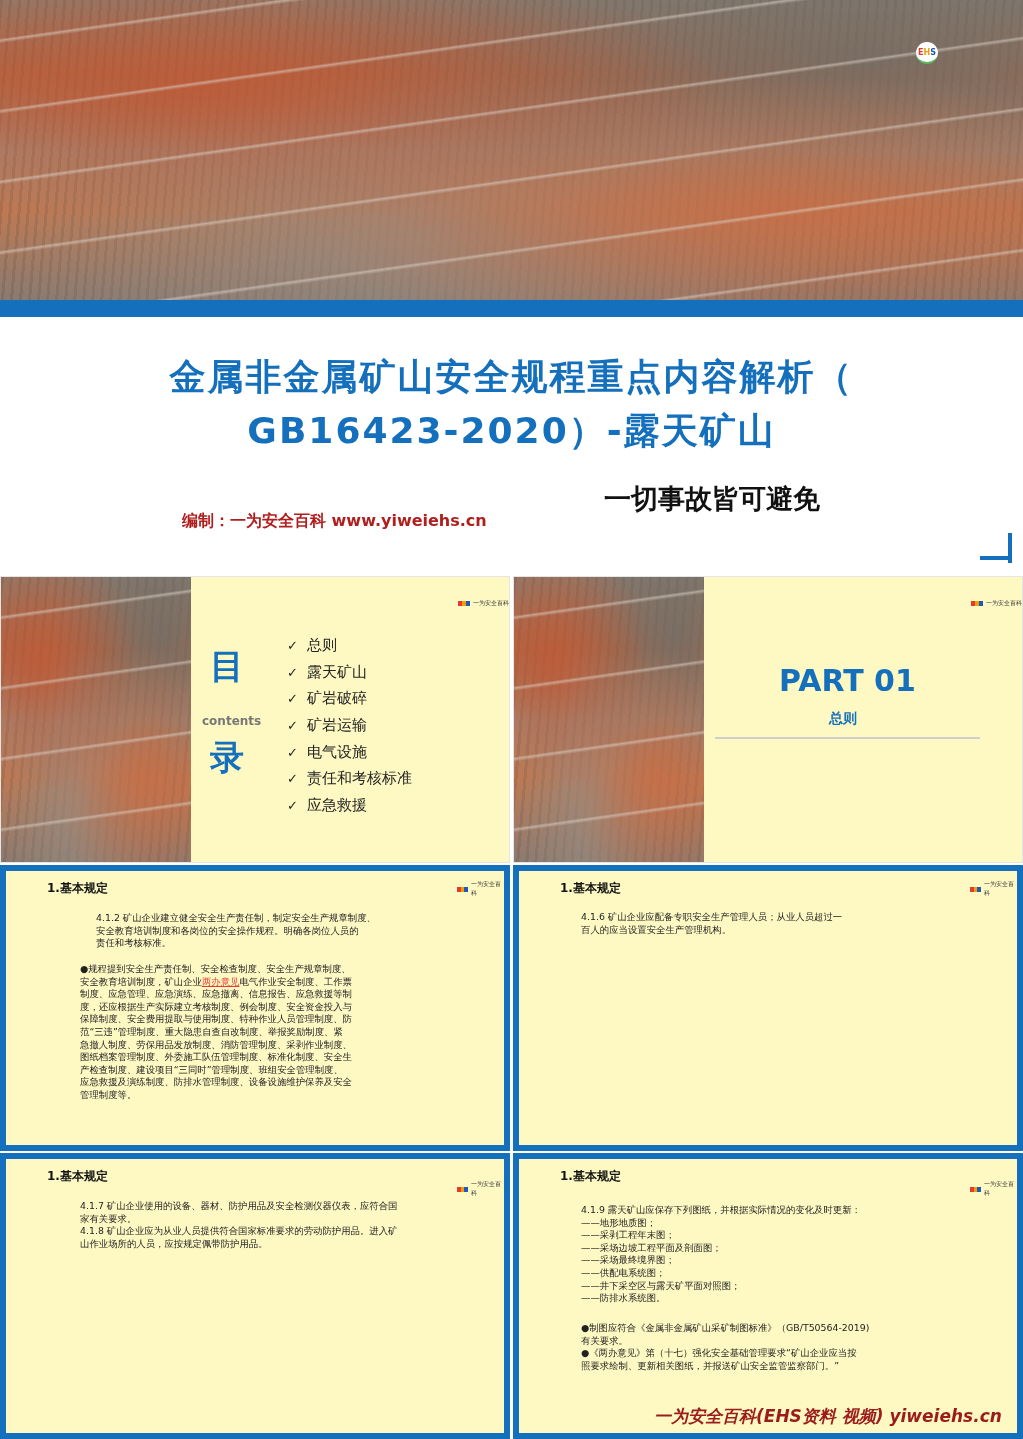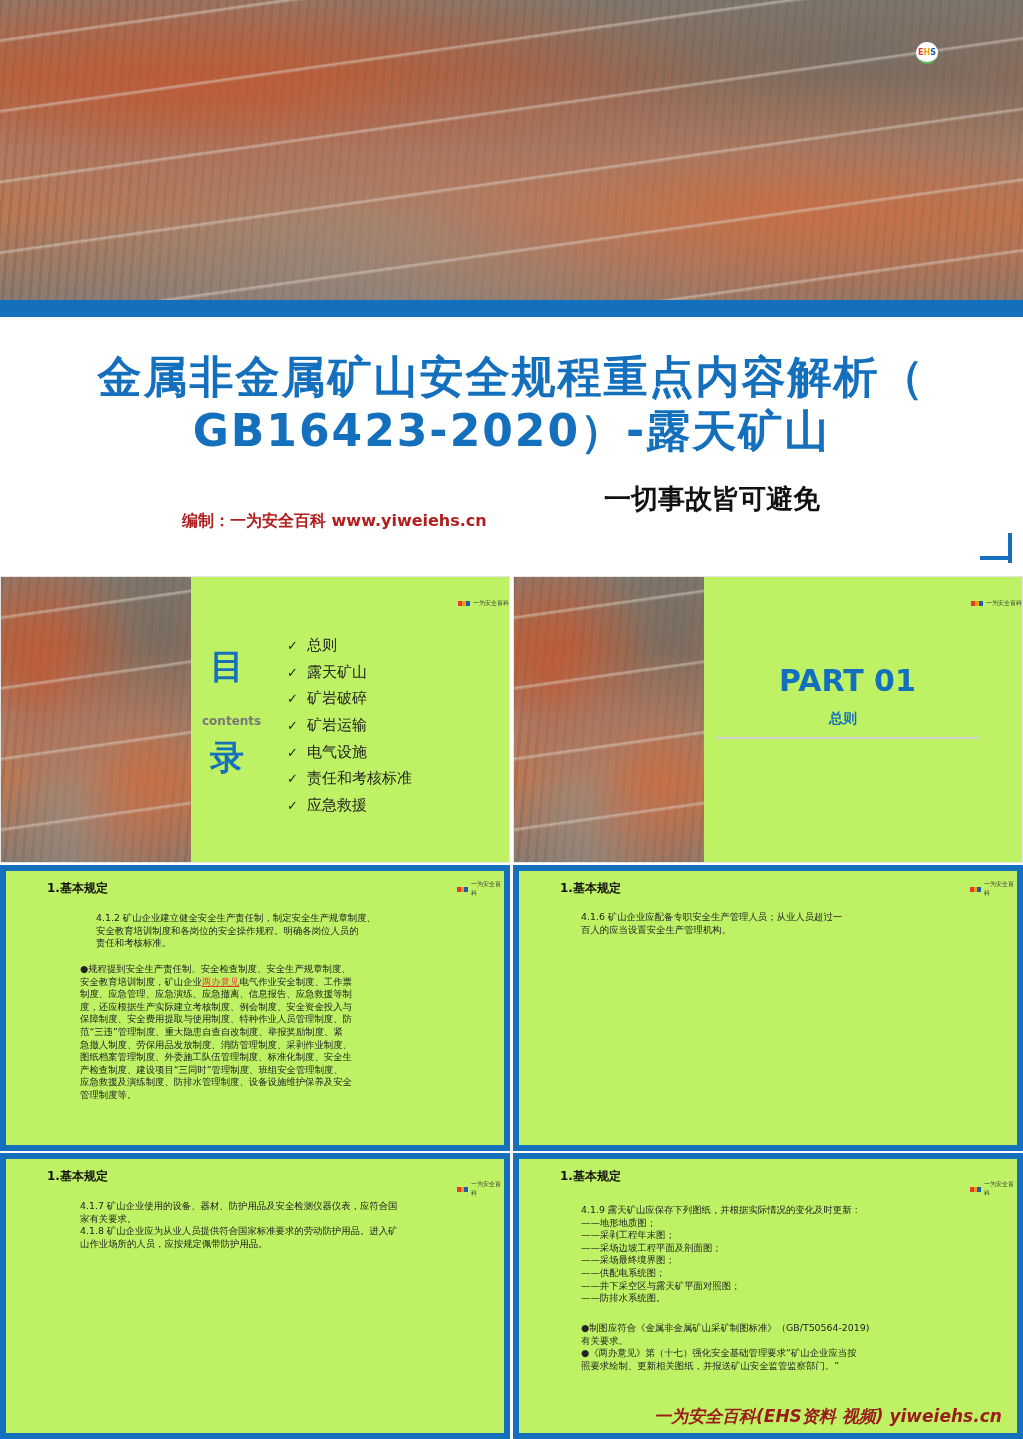--- a/index.html
+++ b/index.html
@@ -22,30 +22,30 @@
   .cover-bar { position: absolute; left: 0; top: 300px; width: 1023px; height: 17px; background: #1470bd; }
   .ehs-badge {
     position: absolute; left: 916px; top: 42px; width: 22px; height: 22px; border-radius: 50%;
     background: #fff; font: bold 8px "DejaVu Sans", sans-serif; display: flex; align-items: center; justify-content: center;
     border-bottom: 2px solid #5cb85c;
   }
   .ehs-badge .e { color: #e53935; } .ehs-badge .h { color: #f0a000; } .ehs-badge .s { color: #1e5bb8; }
 
   .cover-title {
     position: absolute; left: 0; top: 350px; width: 1023px; text-align: center;
-    color: #1470bd; font-weight: bold; font-size: 44px; line-height: 54px; letter-spacing: 2px;
+    color: #1470bd; font-weight: bold; font-size: 36px; line-height: 54px; letter-spacing: 2px;
   }
   .cover-slogan { position: absolute; left: 604px; top: 481px; font-weight: bold; font-size: 27px; color: #111; }
   .cover-credit { position: absolute; left: 182px; top: 511px; font-weight: bold; font-size: 16px; color: #b01e1e; }
   .corner-mark { position: absolute; left: 980px; top: 533px; width: 34px; height: 30px; }
   .corner-mark .v { position: absolute; left: 28px; top: 0; width: 4px; height: 30px; background: #1470bd; }
   .corner-mark .h { position: absolute; left: 0; top: 23px; width: 32px; height: 4px; background: #1470bd; }
 
   
-  .slide { position: absolute; background: #bef264; overflow: hidden; }
+  .slide { position: absolute; background: #fef9c3; overflow: hidden; }
   .s1 { left: 0; top: 576px; width: 510px; height: 287px; border: 1px solid #e5e5e5; }
   .s2 { left: 513px; top: 576px; width: 510px; height: 287px; border: 1px solid #e5e5e5; }
   .s3 { left: 0; top: 865px; width: 510px; height: 286px; border: 6px solid #1470bd; }
   .s4 { left: 513px; top: 865px; width: 510px; height: 286px; border: 6px solid #1470bd; }
   .s5 { left: 0; top: 1153px; width: 510px; height: 286px; border: 6px solid #1470bd; }
   .s6 { left: 513px; top: 1153px; width: 510px; height: 286px; border: 6px solid #1470bd; }
 
   .side-img { position: absolute; left: 0; top: 0; width: 190px; height: 287px; }
 
   .mini-logo { position: absolute; display: flex; align-items: center; gap: 3px; font-size: 6px; color: #333; }

